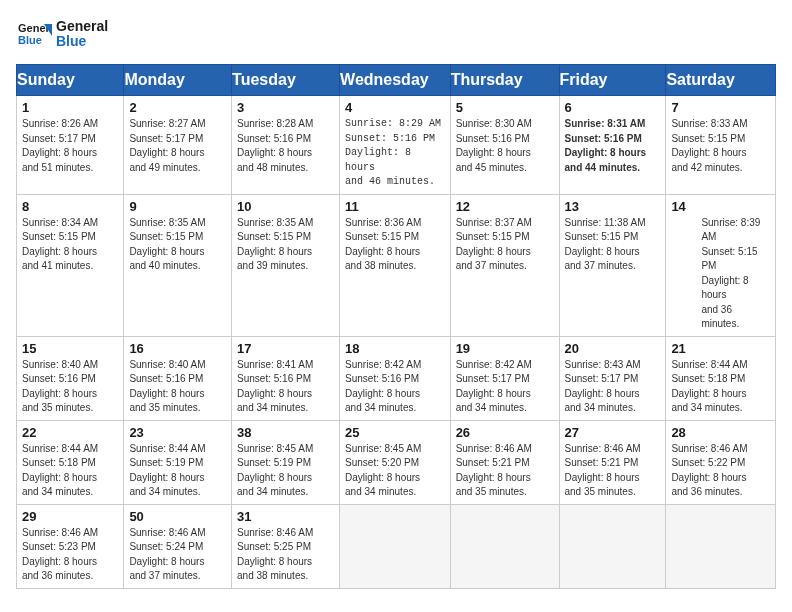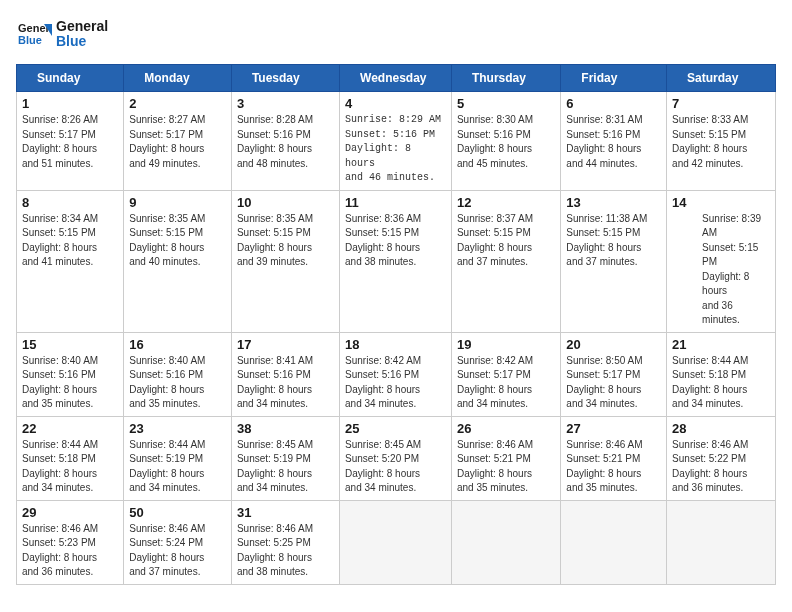--- a/index.html
+++ b/index.html
@@ -38,23 +38,23 @@
       color: #444;
     }
     .calendar {
       width: 100%;
       border-collapse: collapse;
       font-size: 10.5px;
     }
     .calendar th {
       background: #2563b0;
       color: #fff;
-      padding: 6px 20px;
+      padding: 6px 0;
       text-align: left;
-      font-size: 12px;
+      font-size: 16px;
       font-weight: bold;
       border: 1px solid #1a4f9a;
     }
     .calendar td {
       border: 1px solid #ccc;
       vertical-align: top;
       padding: 4px 5px;
       width: 113px;
       min-height: 80px;
       background: #fff;
@@ -140,21 +140,21 @@
         </td>
         <td>
           <span class="day-num">5</span>
           <div class="day-detail" style="white-space: pre-line;">Sunrise: 8:30 AM
 Sunset: 5:16 PM
 Daylight: 8 hours
 and 45 minutes.</div>
         </td>
         <td>
           <span class="day-num">6</span>
-          <div class="day-detail" style="white-space: pre-line;">Sunrise: 8:31 AM
+          <div class="day-detail" style="white-space: pre-line; font-weight: bold;">Sunrise: 8:31 AM
 Sunset: 5:16 PM
 Daylight: 8 hours
 and 44 minutes.</div>
         </td>
         <td>
           <span class="day-num">7</span>
           <div class="day-detail" style="white-space: pre-line;">Sunrise: 8:33 AM
 Sunset: 5:15 PM
 Daylight: 8 hours
 and 42 minutes.</div>
@@ -242,21 +242,21 @@
         </td>
         <td>
           <span class="day-num">19</span>
           <div class="day-detail" style="white-space: pre-line;">Sunrise: 8:42 AM
 Sunset: 5:17 PM
 Daylight: 8 hours
 and 34 minutes.</div>
         </td>
         <td>
           <span class="day-num">20</span>
-          <div class="day-detail" style="white-space: pre-line;">Sunrise: 8:50 AM
+          <div class="day-detail" style="white-space: pre-line;">Sunrise: 8:43 AM
 Sunset: 5:17 PM
 Daylight: 8 hours
 and 34 minutes.</div>
         </td>
         <td>
           <span class="day-num">21</span>
           <div class="day-detail" style="white-space: pre-line;">Sunrise: 8:44 AM
 Sunset: 5:18 PM
 Daylight: 8 hours
 and 34 minutes.</div>

